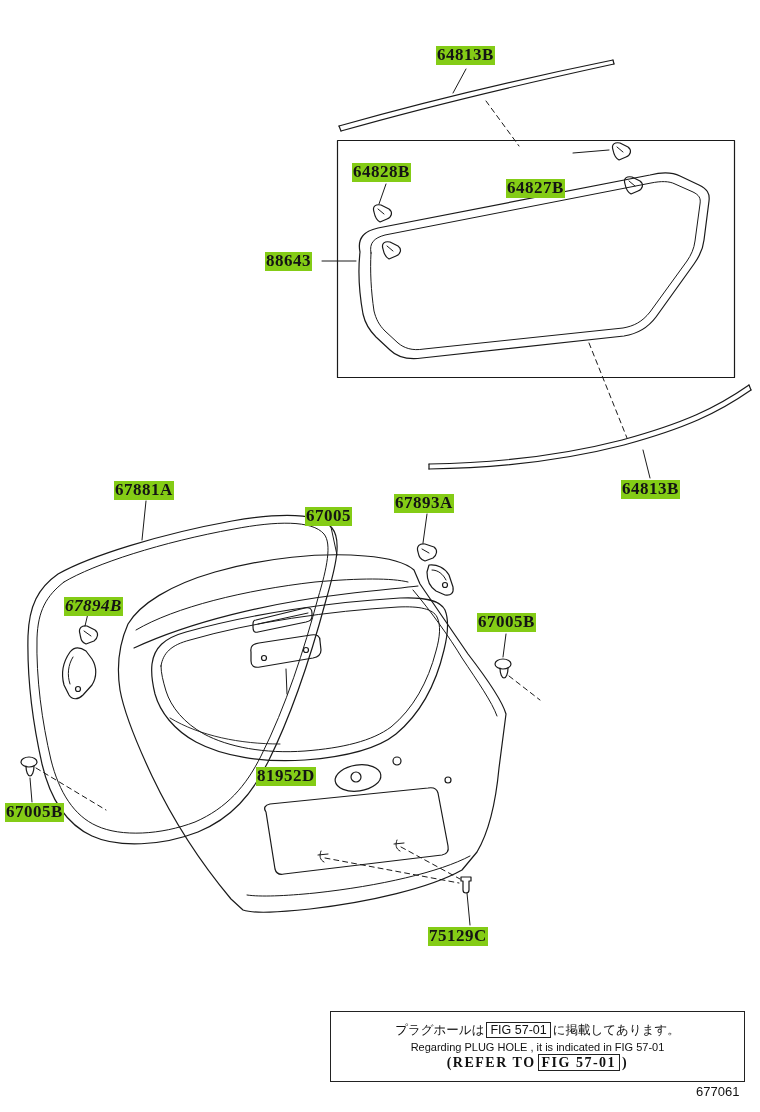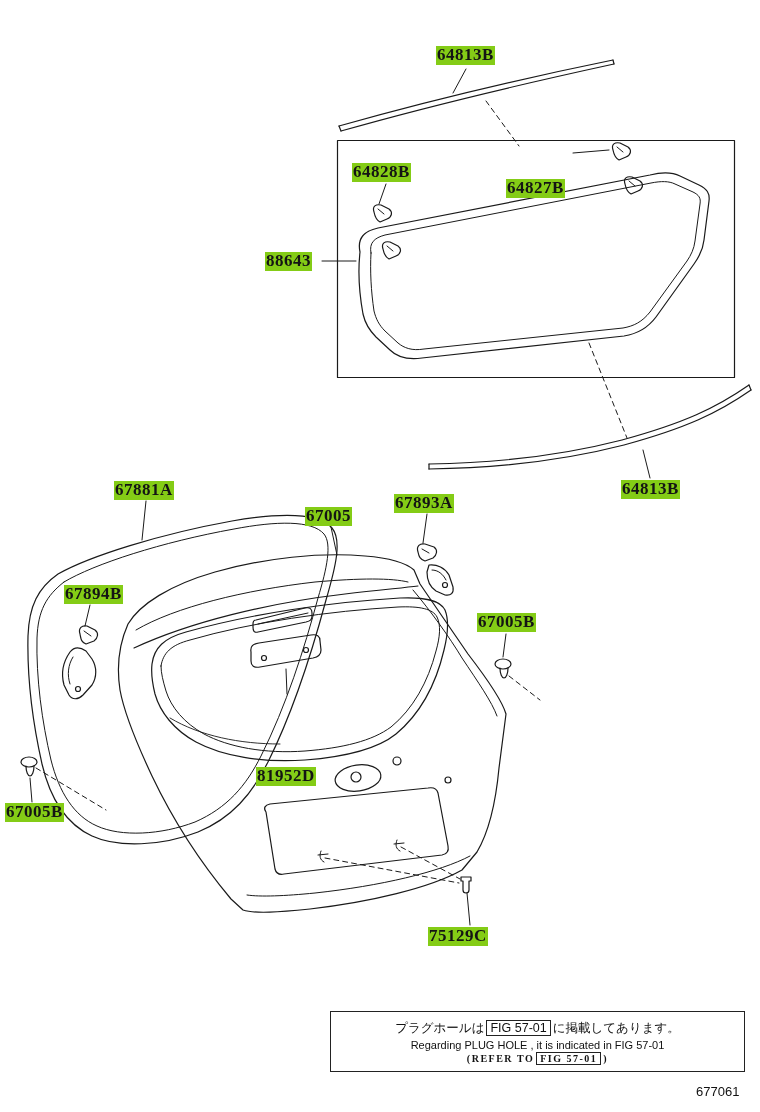--- a/index.html
+++ b/index.html
@@ -1,26 +1,26 @@
 <!DOCTYPE html>
 <html><head>
 <meta charset="utf-8">
 <style>
   html,body{margin:0;padding:0;background:#fff;}
   .canvas{position:relative;width:760px;height:1112px;background:#ffffff;overflow:hidden;
           font-family:"Liberation Serif",serif;}
   .art{position:absolute;left:0;top:0;}
   .part-label{position:absolute;font-weight:700;font-size:17px;letter-spacing:.5px;color:#141414;
               white-space:nowrap;background:#84cc16;padding:0 1px;line-height:1.1;}
-  .note-box{position:absolute;left:330px;top:1011px;width:415px;height:61px;border:1.6px solid #222;
+  .note-box{position:absolute;left:330px;top:1011px;width:415px;height:71px;border:1.6px solid #222;
             box-sizing:border-box;display:flex;flex-direction:column;justify-content:center;
             align-items:center;gap:2px;background:#fff;}
   .note-line1{font-size:12.5px;color:#111;font-family:"Liberation Sans",sans-serif;}
   .note-line2{font-size:11px;color:#111;font-family:"Liberation Sans",sans-serif;}
-  .note-line3{font-size:10px;font-weight:700;letter-spacing:1.5px;color:#111;
+  .note-line3{font-size:14px;font-weight:700;letter-spacing:1.5px;color:#111;
               font-family:"Liberation Serif",serif;}
   .boxed{border:1px solid #222;padding:0 3px;margin:0 2px;}
   .diagram-number{position:absolute;left:696px;top:1084px;font-size:13px;color:#111;
                   font-family:"Liberation Sans",sans-serif;text-align:center;}
   svg *{vector-effect:non-scaling-stroke;}
 </style>
 </head>
 <body>
 
 <div class="canvas">
@@ -189,21 +189,21 @@
 
   <div id="labels-layer">
       <div class="part-label" style="left: 436px; top: 46px;">64813B</div>
       <div class="part-label" style="left: 506px; top: 132px; margin-top: 47px;">64827B</div>
       <div class="part-label" style="left: 352px; top: 163px;">64828B</div>
       <div class="part-label" style="left: 265px; top: 252px;">88643</div>
       <div class="part-label" style="left: 621px; top: 480px;">64813B</div>
       <div class="part-label" style="left: 114px; top: 481px;">67881A</div>
       <div class="part-label" style="left: 305px; top: 507px;">67005</div>
       <div class="part-label" style="left: 394px; top: 494px;">67893A</div>
-      <div class="part-label" style="left: 64px; top: 585px;">67894B</div>
+      <div class="part-label" style="left: 64px; top: 597px; font-style: italic;">67894B</div>
       <div class="part-label" style="left: 477px; top: 613px;">67005B</div>
       <div class="part-label" style="left: 256px; top: 727px; margin-top: 40px;">81952D</div>
       <div class="part-label" style="left: 5px; top: 803px;">67005B</div>
       <div class="part-label" style="left: 428px; top: 927px;">75129C</div>
     </div>
 
   <div class="note-box">
     <div class="note-line1"><span>プラグホールは</span><span class="boxed">FIG 57-01</span><span>に掲載してあります。</span></div>
     <div class="note-line2">Regarding  PLUG  HOLE , it is indicated in  FIG 57-01</div>
     <div class="note-line3"><span>(REFER TO</span><span class="boxed">FIG 57-01</span><span>)</span></div>

